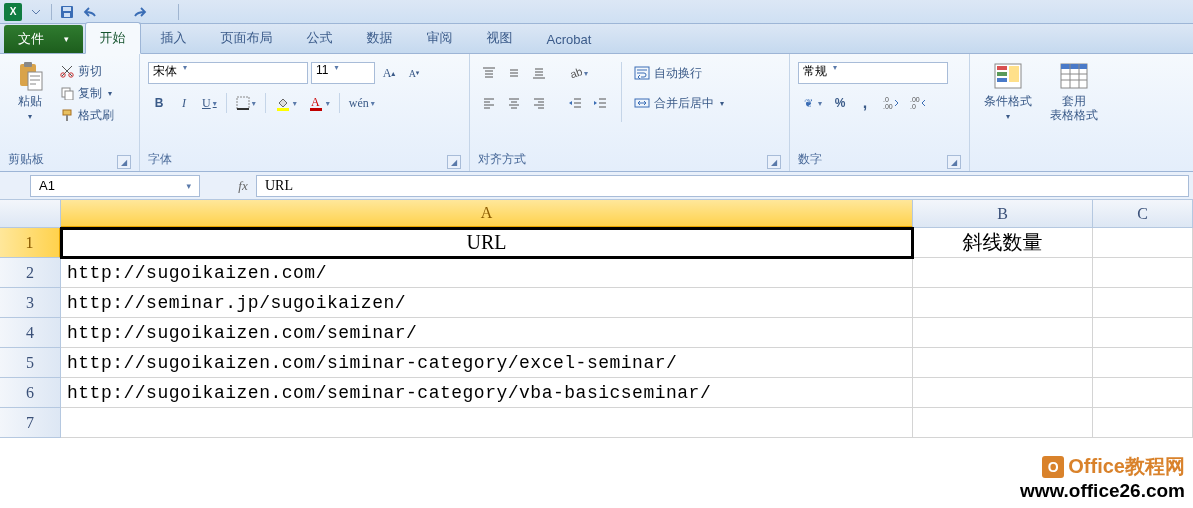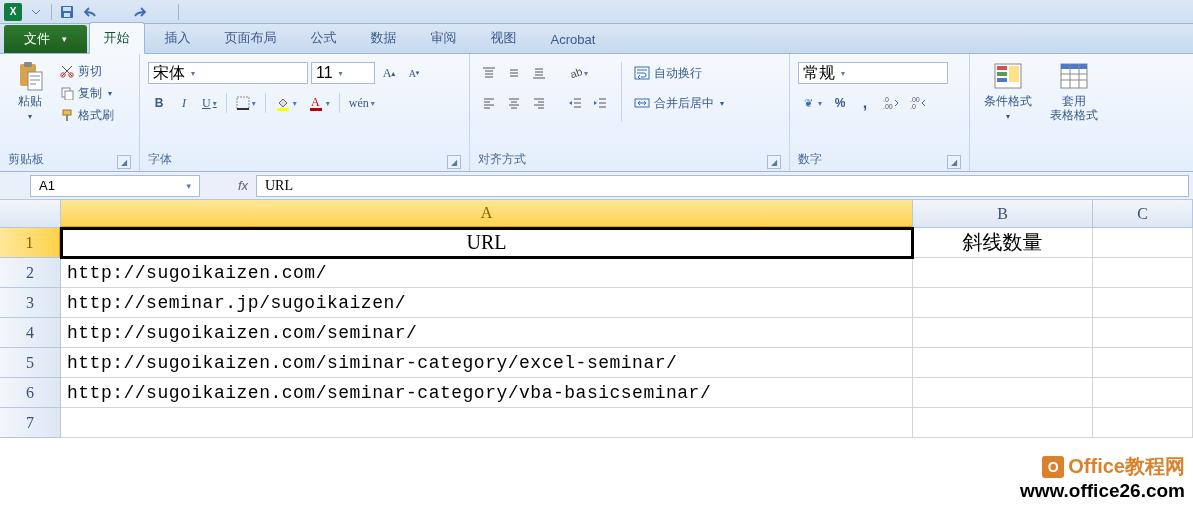--- a/index.html
+++ b/index.html
@@ -6,49 +6,49 @@
 body { font-family: "Microsoft YaHei", "SimSun", Arial, sans-serif; font-size: 12px; background: #fff; width: 1193px; height: 508px; overflow: hidden; position: relative; }
 
 
 .titlebar { height: 24px; background: linear-gradient(#dce7f5,#cfe0f3); display: flex; align-items: center; padding: 0 4px; border-bottom: 1px solid #9db5d6; }
 .titlebar .xl-icon { width: 18px; height: 18px; background: #107c41; border-radius: 2px; color: #fff; font-size: 10px; display: flex; align-items: center; justify-content: center; font-weight: bold; margin-right: 2px; }
 .titlebar .qat-btn { width: 22px; height: 20px; display: flex; align-items: center; justify-content: center; margin: 0 1px; border-radius: 2px; }
 .titlebar .sep { width: 1px; height: 16px; background: #a0b5d0; margin: 0 3px; }
 
 
 .tabs-row { height: 30px; background: linear-gradient(#dce7f5,#c5d9ef); display: flex; align-items: flex-end; padding-left: 4px; border-bottom: 1px solid #9db5d6; }
-.file-tab { background: linear-gradient(#2f7b2f,#1d5e1d); color: #fff; padding: 5px 20px; border-radius: 3px 3px 0 0; margin-right: 2px; font-size: 13px; display: flex; align-items: center; gap: 12px; }
+.file-tab { background: linear-gradient(#2f7b2f,#1d5e1d); color: #fff; padding: 5px 14px; border-radius: 3px 3px 0 0; margin-right: 2px; font-size: 13px; display: flex; align-items: center; gap: 20px; }
 .tab { padding: 6px 14px; font-size: 13px; color: #3b5b8a; border-radius: 3px 3px 0 0; margin-right: 6px; cursor: pointer; }
 .tab.active { background: #f5f9fd; border: 1px solid #9db5d6; border-bottom: 1px solid #f5f9fd; margin-bottom: -1px; color: #14532d; }
 
 
 .ribbon { height: 118px; background: linear-gradient(#f5f9fd,#e4eefb); display: flex; border-bottom: 1px solid #9db5d6; }
 .group { border-right: 1px solid #c5d5e8; padding: 4px 8px 0 8px; display: flex; flex-direction: column; justify-content: space-between; position: relative; }
 .group-body { flex: 1; display: flex; align-items: flex-start; gap: 6px; }
 .group-label { text-align: left; font-size: 12px; color: #4a6a99; padding: 2px 0 3px 0; position: relative; }
 .group-label .dlaunch { position: absolute; right: 0; bottom: 2px; width: 14px; height: 14px; border: 1px solid #a8bcd8; background: #eaf1fb; font-size: 8px; color: #5a7aaa; display: flex; align-items: center; justify-content: center; }
 
 .big-btn { display: flex; flex-direction: column; align-items: center; justify-content: flex-start; width: 44px; padding-top: 2px; gap: 2px; font-size: 12px; color: #3a5a88; cursor: pointer; }
 .big-btn .ico { width: 32px; height: 32px; display: flex; align-items: center; justify-content: center; }
 .big-btn .lbl { text-align: center; line-height: 1.2; }
 
 .stack { display: flex; flex-direction: column; gap: 0; }
 .row { display: flex; align-items: center; gap: 3px; }
 .mini-btn { min-width: 22px; height: 22px; border: 1px solid transparent; display: flex; align-items: center; justify-content: center; padding: 0 3px; font-size: 12px; color: #3a5a88; cursor: pointer; border-radius: 2px; }
 .mini-btn.dd::after { content: "▾"; font-size: 8px; margin-left: 2px; color: #5a7aaa; }
-.combo { height: 22px; border: 1px solid #a8bcd8; background: #fff; display: flex; align-items: center; padding: 0 4px; font-size: 16px; }
+.combo { height: 22px; border: 1px solid #a8bcd8; background: #fff; display: flex; align-items: flex-start; padding: 0 4px; font-size: 12px; }
 .combo.dd::after { content: "▾"; font-size: 8px; margin-left: 6px; color: #5a7aaa; }
 .vsep { width: 1px; height: 60px; background: #c5d5e8; margin: 4px 4px 0 4px; }
 .clipitem { display: flex; align-items: center; gap: 4px; font-size: 12px; color: #3a5a88; height: 22px; cursor: pointer; padding: 0 2px; }
 
 
 .formula-row { height: 28px; background: #e9f0fa; display: flex; align-items: center; border-bottom: 1px solid #b5c8e0; }
 .namebox { width: 170px; height: 22px; background: #fff; border: 1px solid #a8bcd8; margin-left: 30px; display: flex; align-items: center; padding: 0 8px; font-size: 13px; justify-content: space-between; }
 .namebox::after { content: "▾"; font-size: 9px; color: #5a7aaa; }
-.fx-btns { display: flex; align-items: center; margin-left: 30px; }
+.fx-btns { display: flex; align-items: center; margin-left: 30px; font-family: Liberation Serif, serif; }
 .fx-label { width: 26px; text-align: center; font-style: italic; color: #666; font-size: 13px; }
 .formula-input { flex: 1; height: 22px; background: #fff; border: 1px solid #a8bcd8; margin-right: 4px; padding: 0 8px; font-size: 14px; font-family: "SimSun", serif; display: flex; align-items: center; }
 
 
 .grid { position: relative; }
 .col-headers { display: flex; height: 28px; }
 .corner { width: 61px; background: linear-gradient(#f3f6fb,#dde7f4); border-right: 1px solid #b5c8e0; border-bottom: 1px solid #b5c8e0; }
 .col-h { background: linear-gradient(#f3f6fb,#dde7f4); border-right: 1px solid #b5c8e0; border-bottom: 1px solid #b5c8e0; display: flex; align-items: center; justify-content: center; font-size: 16px; color: #3a5078; font-family: "Times New Roman", serif; }
 .col-h.sel-col { background: linear-gradient(#ffe79a,#ffd24d); border-bottom: 2px solid #e8a400; color: #8a5a00; }
 .colA { width: 852px; } .colB { width: 180px; } .colC { width: 100px; }

